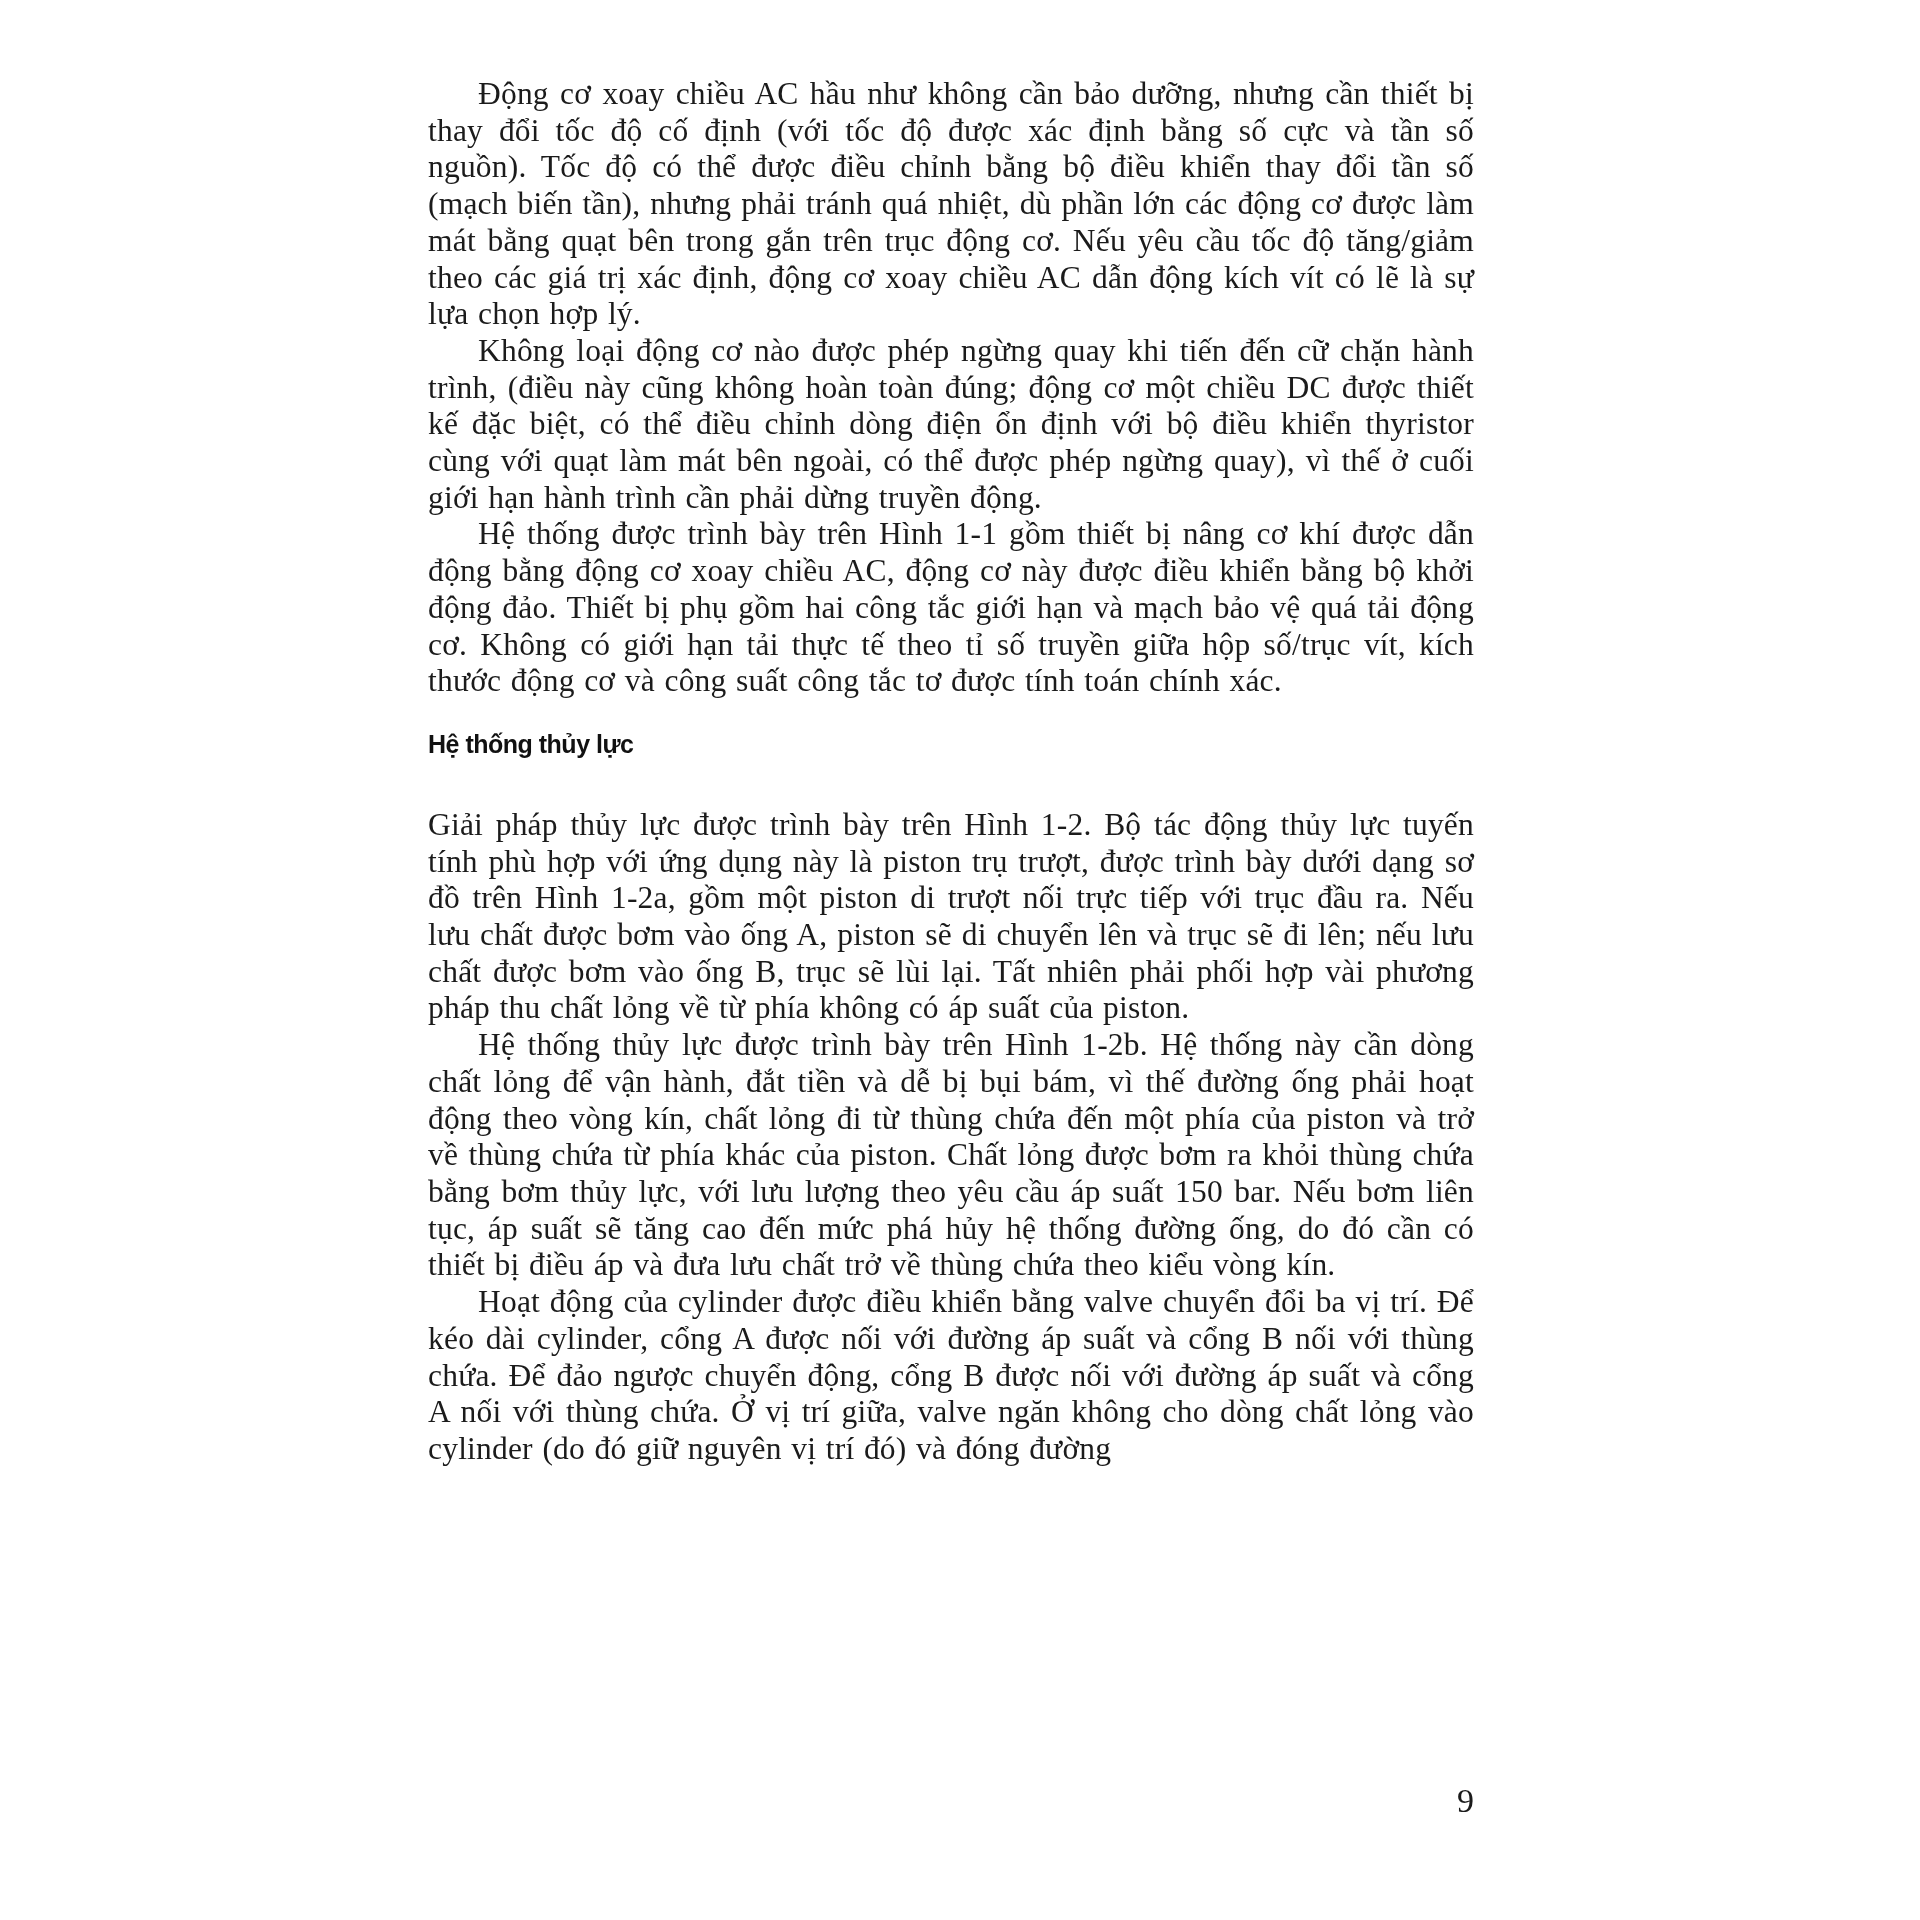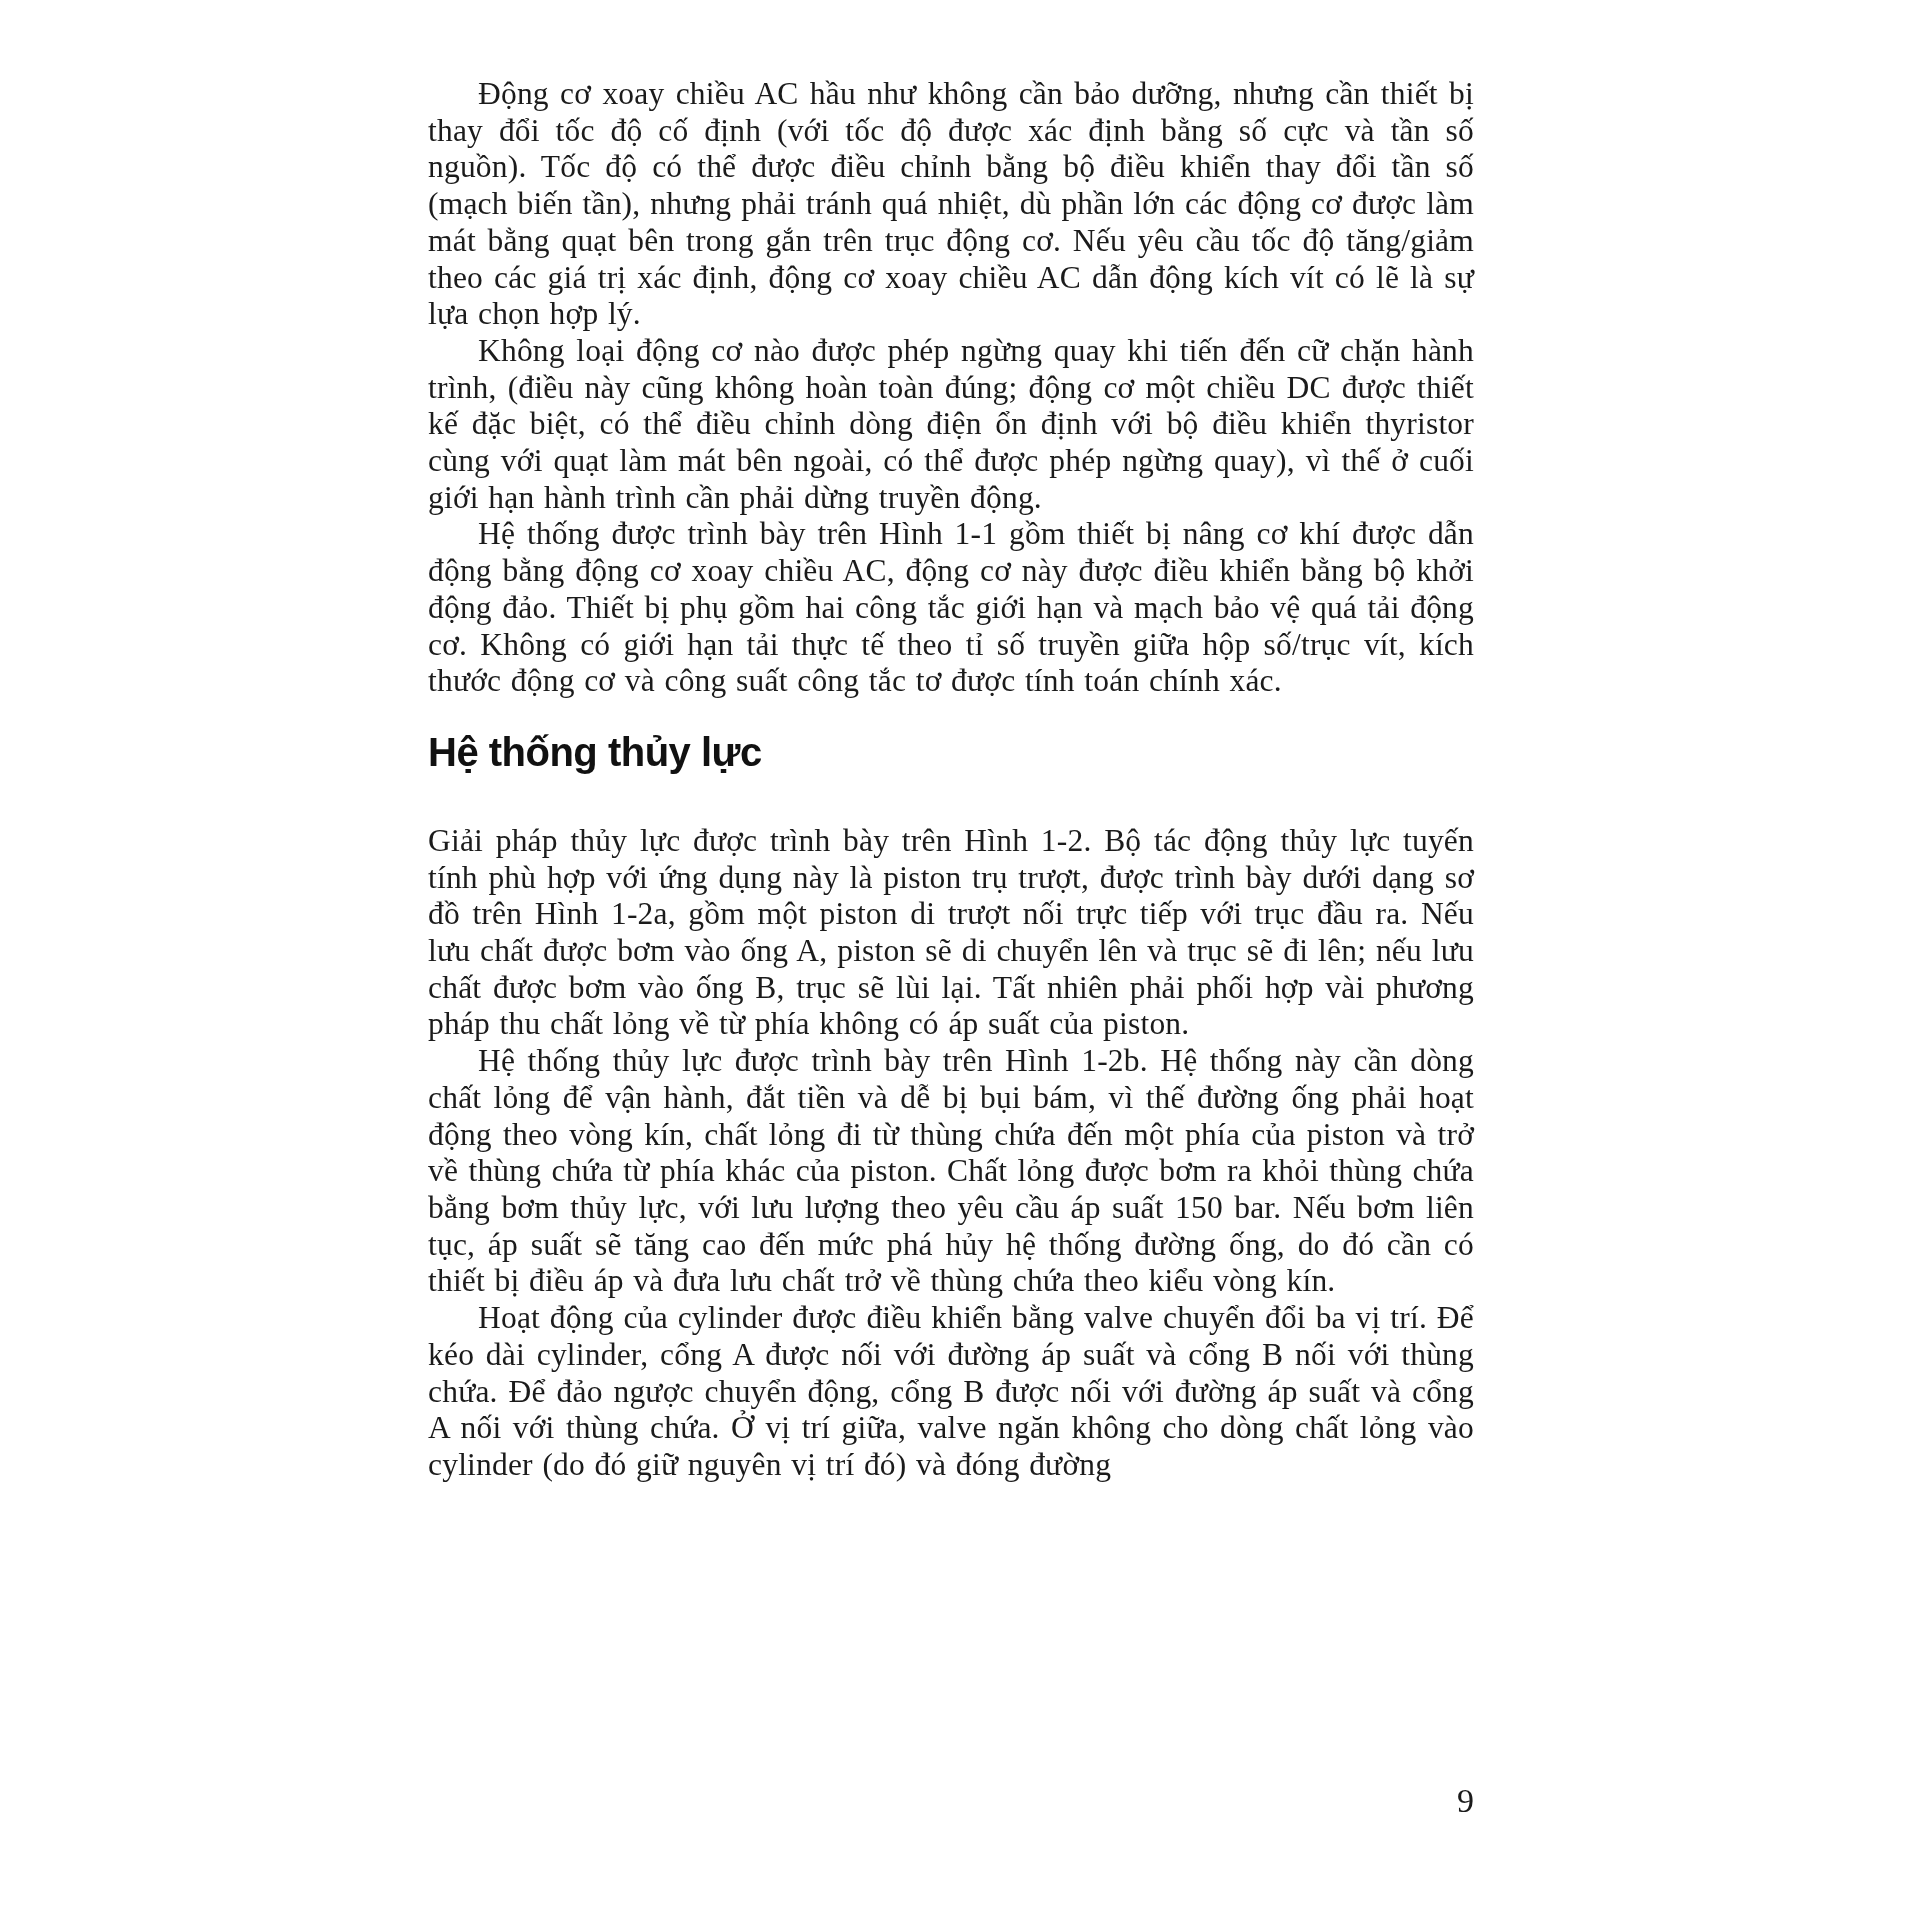--- a/index.html
+++ b/index.html
@@ -32,21 +32,21 @@
     word-spacing: 1.5px;
     font-family: Liberation Serif, serif;
   }
   .para.indent {
     text-indent: 50px;
   }
   .section-heading {
     margin: 30px 0 48px 0;
     font-family: "Liberation Sans", "DejaVu Sans", sans-serif;
     font-weight: 700;
-    font-size: 40px;
+    font-size: 25px;
     letter-spacing: -0.5px;
     color: #111111;
   }
   .page-number {
     position: absolute;
     top: 1782px;
     right: 446px;
     font-size: 34px;
     color: #1b1b1b;
   }

